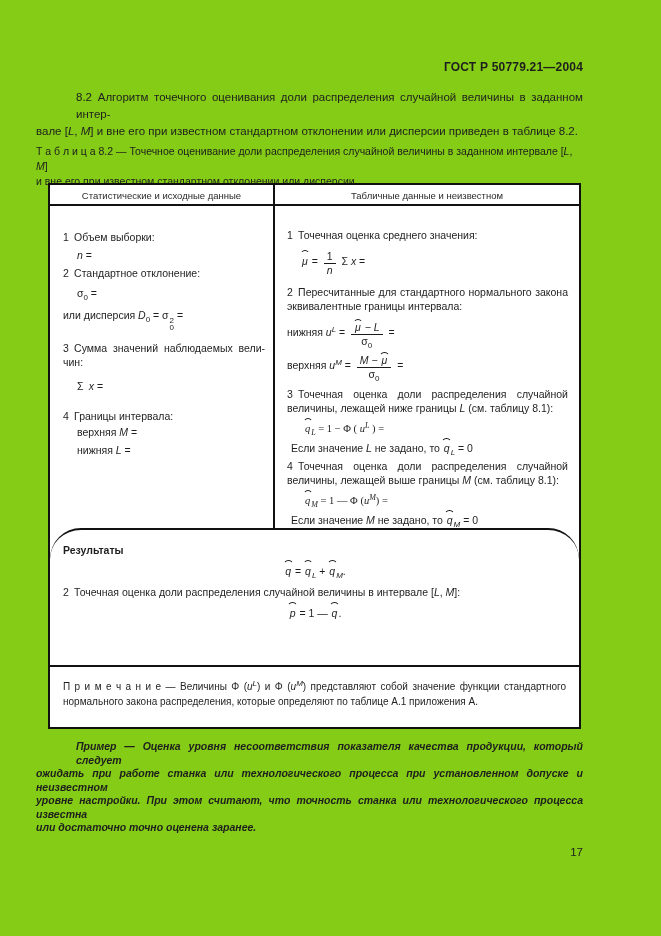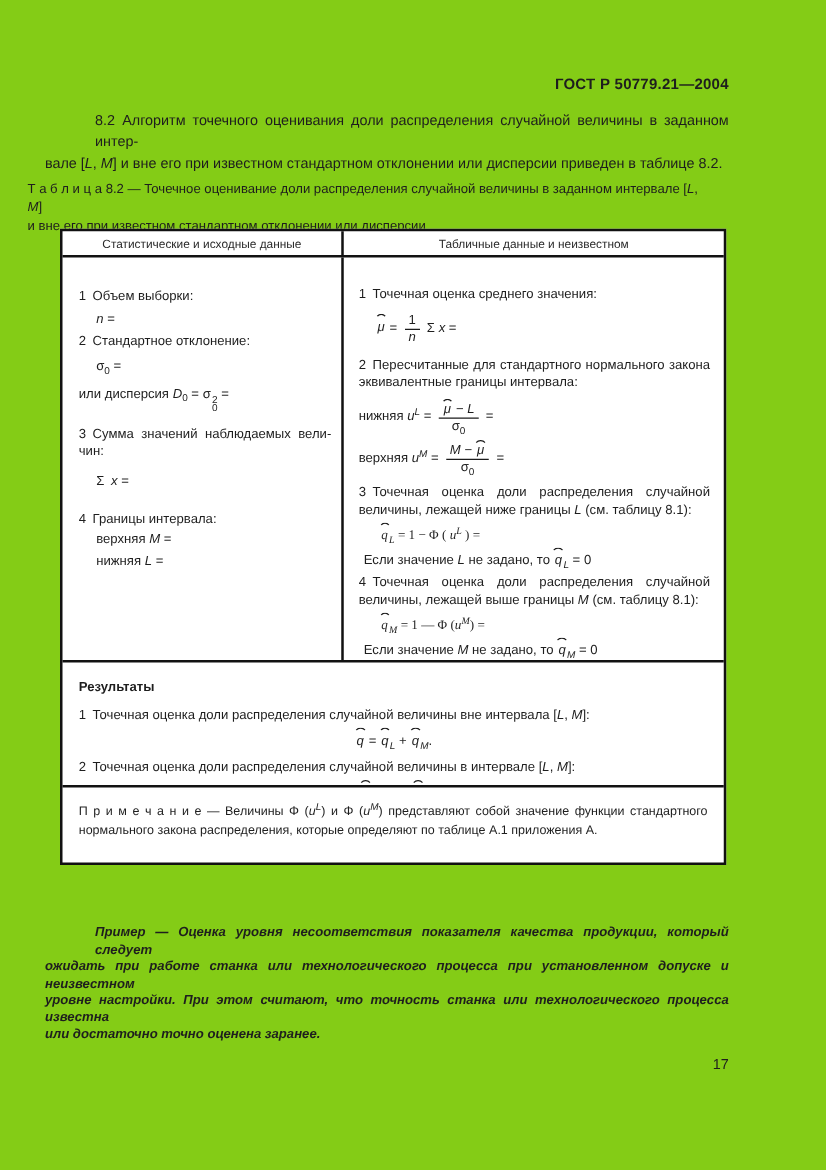--- a/index.html
+++ b/index.html
@@ -5,37 +5,37 @@
   * { box-sizing: border-box; }
   html,body { margin:0; padding:0; background:#ffffff; }
   body { width:661px; height:936px; font-family:"Liberation Sans","DejaVu Sans",sans-serif; color:#1e1e1e; }
   .page { position:relative; width:661px; height:936px; background:#84cc16; overflow:hidden; }
 
   .doc-header { position:absolute; top:60px; left:0; right:78px; text-align:right;
                 font-weight:bold; font-size:12px; letter-spacing:0.2px; }
 
   .p82 { position:absolute; top:89px; left:36px; width:547px; font-size:11.5px; line-height:17px; }
   .p83 { position:absolute; top:812px; left:36px; width:547px; font-size:11.5px; line-height:17px; }
-  .caption { position:absolute; top:144px; left:22px; width:547px; font-size:10.5px; line-height:15px; }
+  .caption { position:absolute; top:144px; left:36px; width:547px; font-size:10.5px; line-height:15px; }
 
   .example { position:absolute; top:740px; left:36px; width:547px; font-size:10.5px;
              line-height:13.5px; font-weight:bold; font-style:italic; }
 
   .pagenum { position:absolute; top:846px; right:78px; font-size:11.5px; }
 
   .gtable { position:absolute; top:183px; left:48px; width:533px; border:2px solid #111; background:#fff; }
   .thead { display:flex; border-bottom:2px solid #111; height:21px; }
   .th { font-size:9.5px; text-align:center; padding-top:5px; color:#2a2a2a; }
   .th1 { width:225px; border-right:2px solid #111; }
   .th2 { flex:1; }
   .tbody { display:flex; height:322px; }
   .cell { overflow:hidden; }
   .cell-left { width:225px; border-right:2px solid #111; padding:20px 8px 8px 13px; font-size:10.5px; }
   .cell-right { flex:1; padding:18px 11px 8px 12px; font-size:10.5px; }
-  .results { border-top:2px solid #111; height:100px; overflow:hidden; padding:13px 12px 6px 13px; font-size:10.5px; }
+  .results { border-top:2px solid #111; height:137px; overflow:hidden; padding:13px 12px 6px 13px; font-size:10.5px;border-radius:31px; }
   .note { border-top:2px solid #111; height:62px; overflow:hidden; padding:12px 13px 6px 13px; font-size:10px; }
 
   .ln { line-height:14px; }
   .lh15 { line-height:15px; }
   .just { text-align:justify; }
   .jlast { text-align:justify; text-align-last:justify; -moz-text-align-last:justify; }
   .center { text-align:center; }
   .bold { font-weight:bold; }
   .find { padding-left:40px; }     
   .ind { margin-left:14px; }
@@ -118,21 +118,20 @@
         <div class="ln mt4 sind">Если значение <i>L</i> не задано, то <span class="hat">q</span><sub style="font-style: italic;">L</sub> = 0</div>
         <div class="ln mt4 jlast">4 Точечная оценка доли распределения случайной</div>
         <div class="ln">величины, лежащей выше границы <i>M</i> (см. таблицу 8.1):</div>
         <div class="ln mt6 ind2 fml"><span class="hat">q</span><sub style="font-style: italic;">M</sub> = 1 — Φ (<i>u</i><sup style="font-style: italic;">M</sup>) =</div>
         <div class="ln mt4 sind">Если значение <i>M</i> не задано, то <span class="hat">q</span><sub style="font-style: italic;">M</sub> = 0</div>
       </div>
     </div>
 
     <div class="results">
       <div class="ln bold">Результаты</div>
-      <div class="ln mt8">1 Точечная оценка доли распределения случайной величины вне интервала [<i>L</i>, <i>M</i>]:</div>
       <div class="ln mt6 center fml"><span class="hat">q</span> = <span class="hat">q</span><sub style="font-style: italic;">L</sub> + <span class="hat">q</span><sub style="font-style: italic;">M</sub>.</div>
       <div class="ln mt6">2 Точечная оценка доли  распределения случайной величины в интервале [<i>L</i>, <i>M</i>]:</div>
       <div class="ln mt6 center fml"><span class="hat">p</span> = 1 — <span class="hat">q</span>.</div>
     </div>
 
     <div class="note">
       <div class="ln lh15 just">П р и м е ч а н и е — Величины Φ (<i>u</i><sup style="font-style: italic;">L</sup>) и Φ (<i>u</i><sup style="font-style: italic;">M</sup>) представляют собой значение функции стандартного нормального закона распределения, которые определяют по таблице А.1 приложения А.</div>
     </div>
   </div>
 

